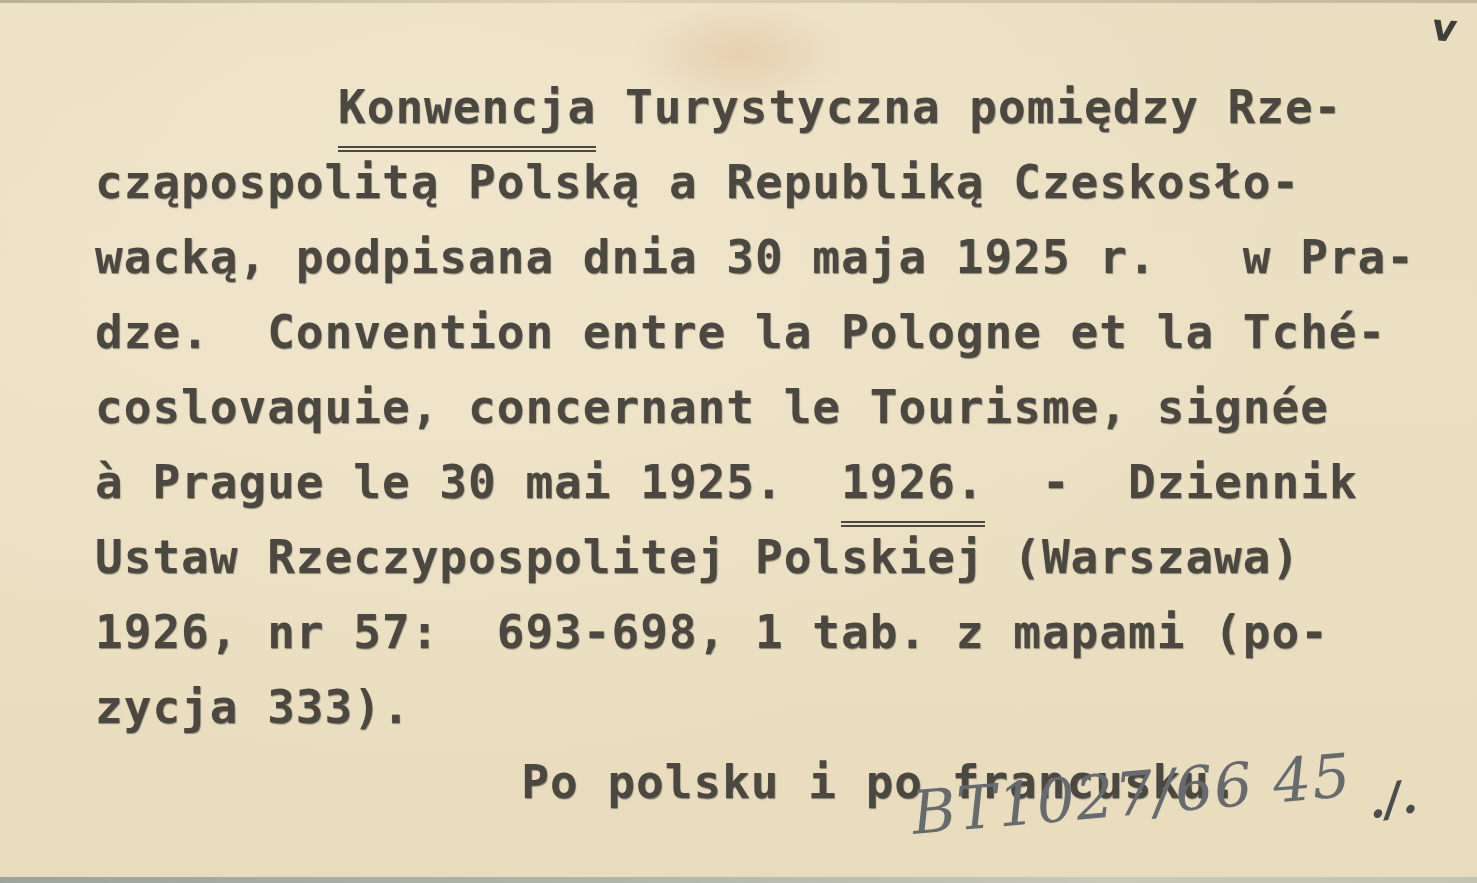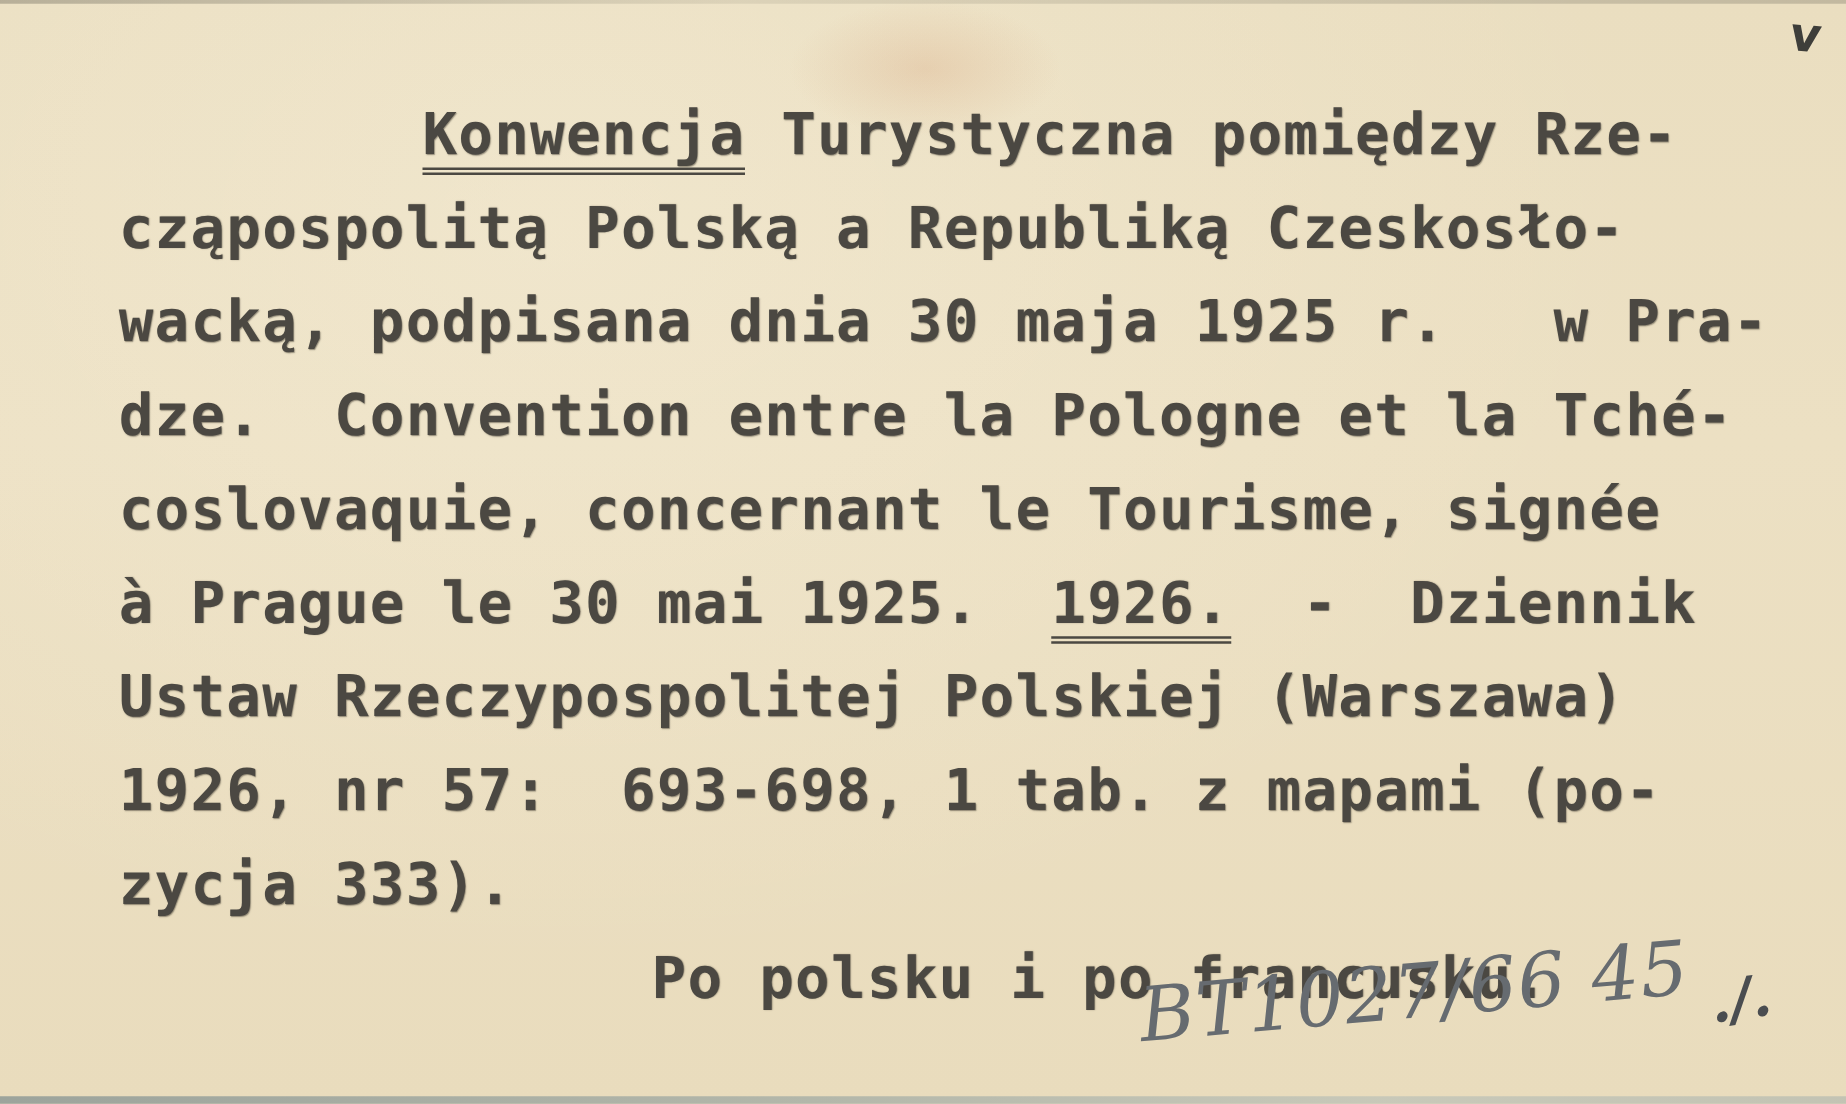--- a/index.html
+++ b/index.html
@@ -48,21 +48,21 @@
     font-weight: bold;
     color: #4b4842;
     white-space: pre;
     text-shadow: 0.6px 0.6px 1.1px rgba(64,58,48,0.55);
   }
   .line { display: block; }
   .indent-1 { padding-left: 243px; }
   .indent-2 { padding-left: 250px; text-align: center; }
   .underlined {
     border-bottom: 6px double #4b4842;
-    padding-bottom: 0px;
+    padding-bottom: 12px;
   }
   .check-mark {
     position: absolute;
     left: 1432px;
     top: 6px;
     font-family: "DejaVu Sans", sans-serif;
     font-weight: bold;
     font-size: 38px;
     color: #3e3e3a;
     transform: rotate(4deg) skewX(-6deg);

